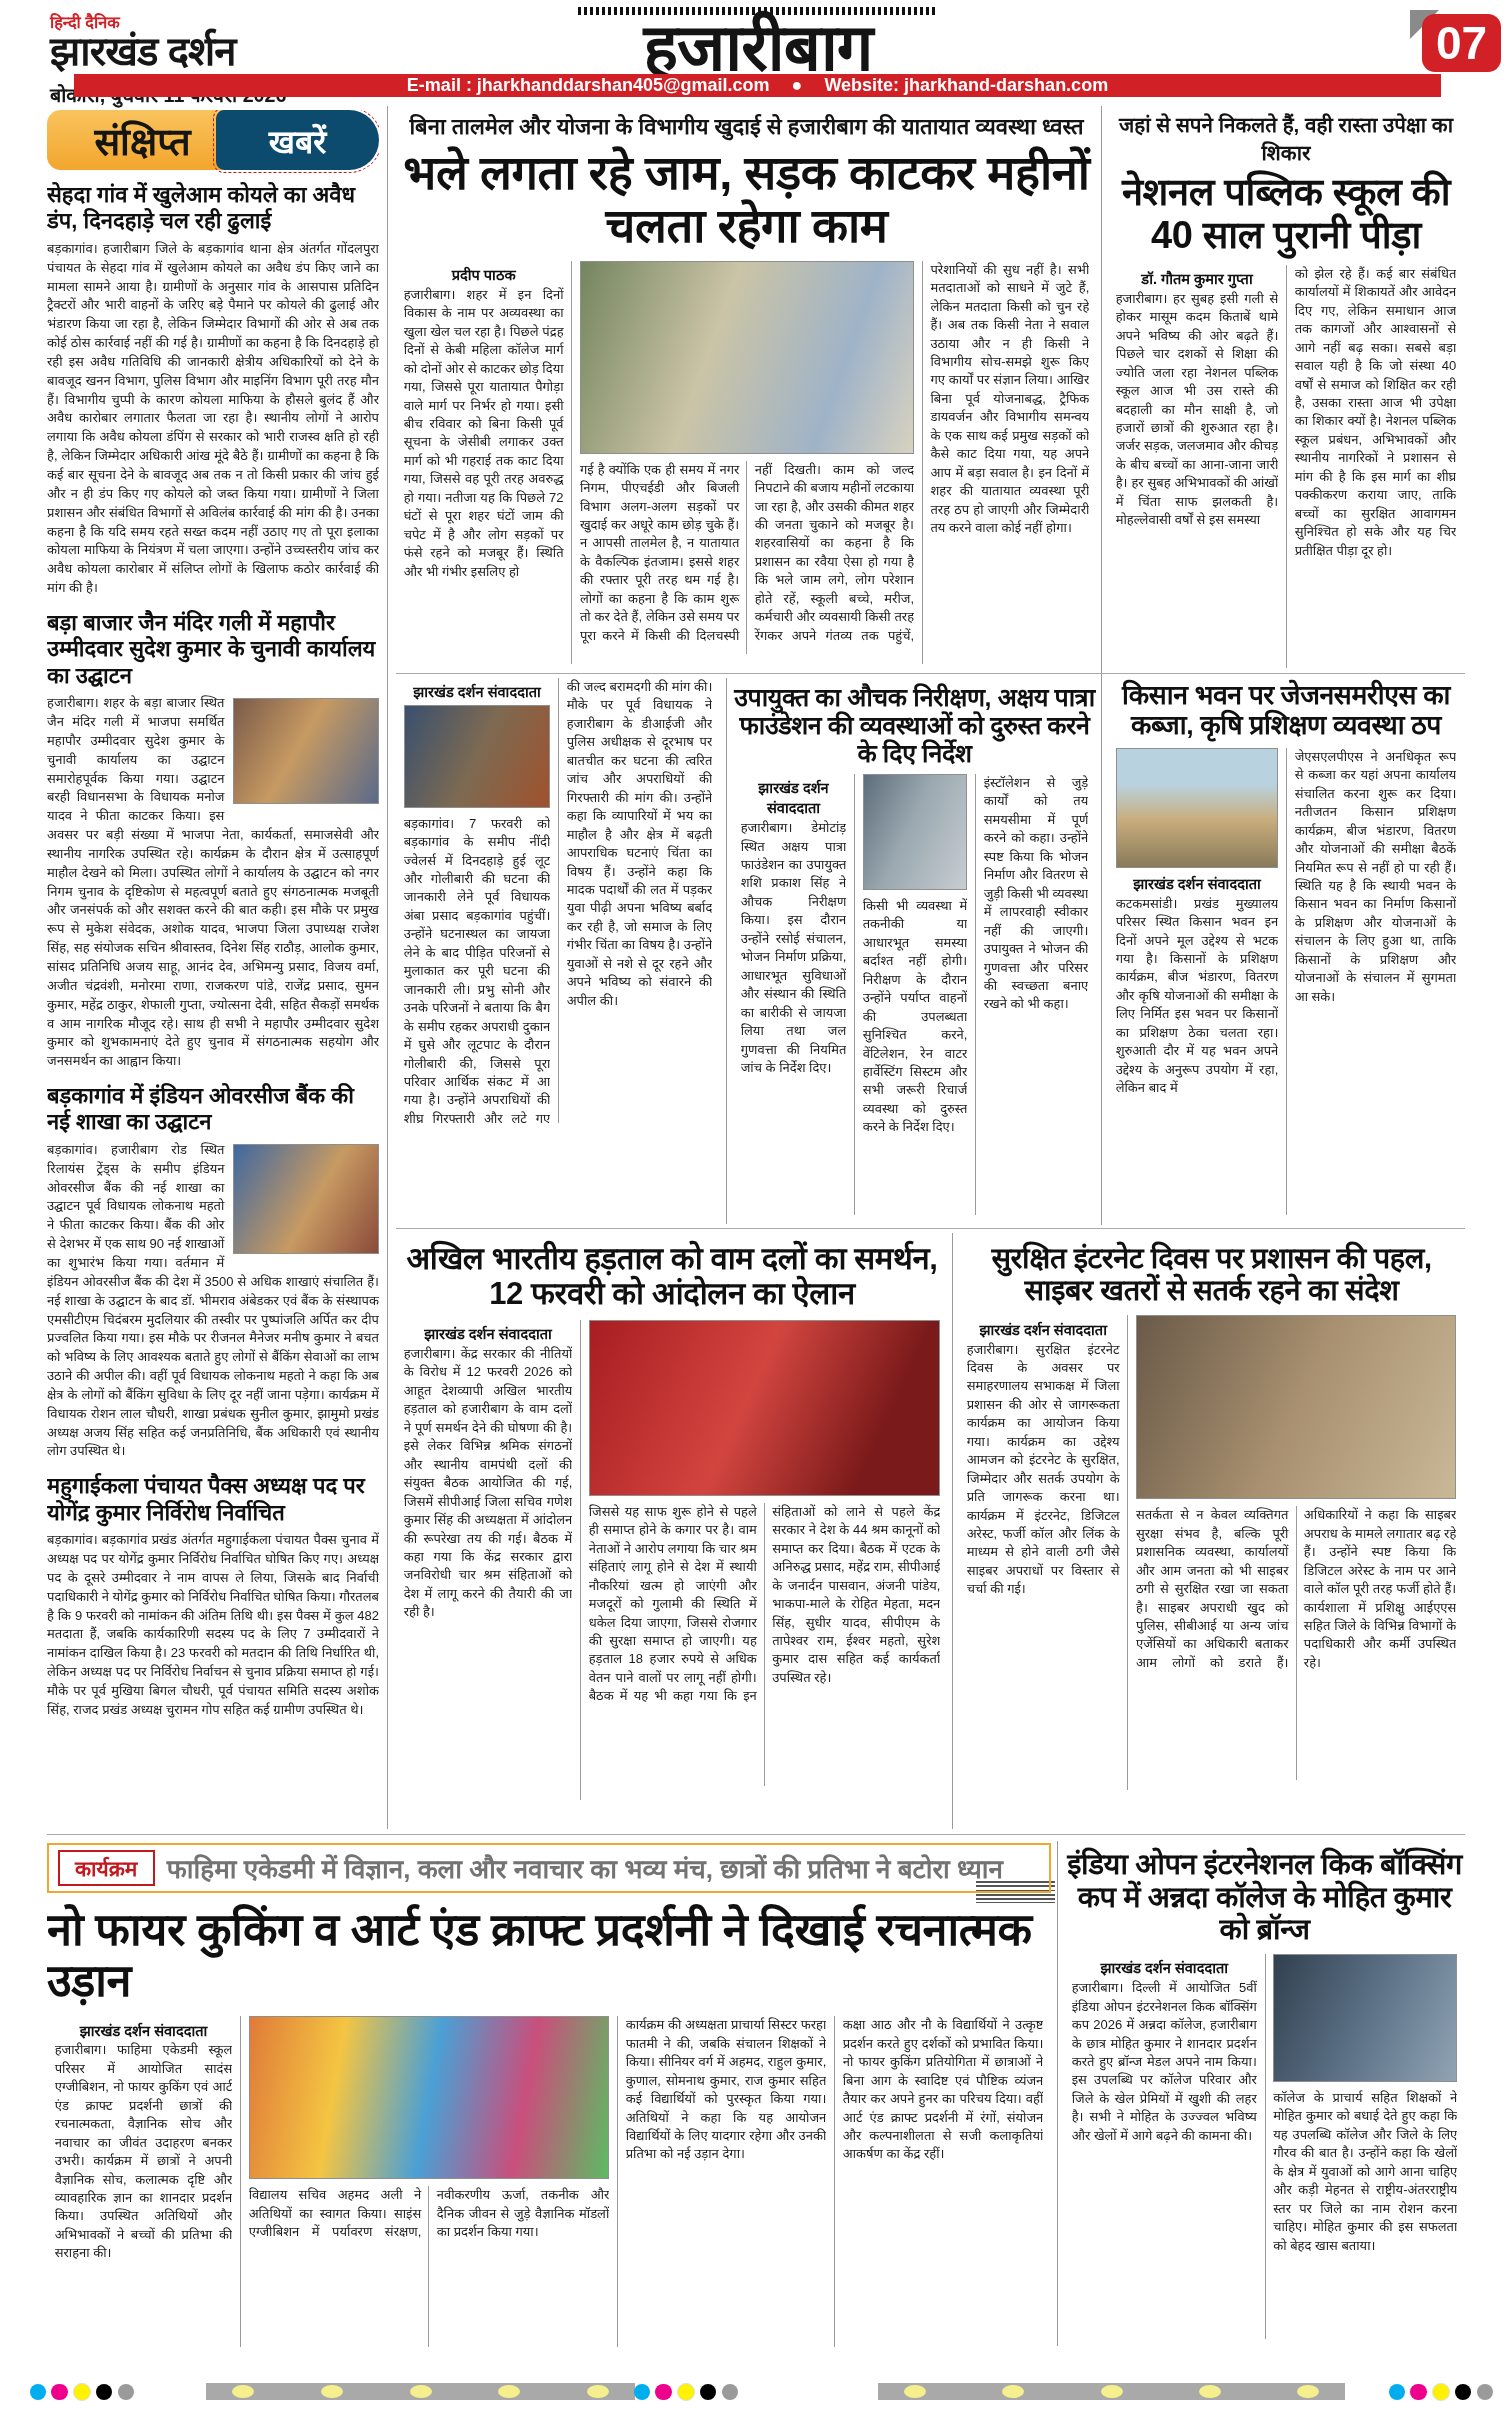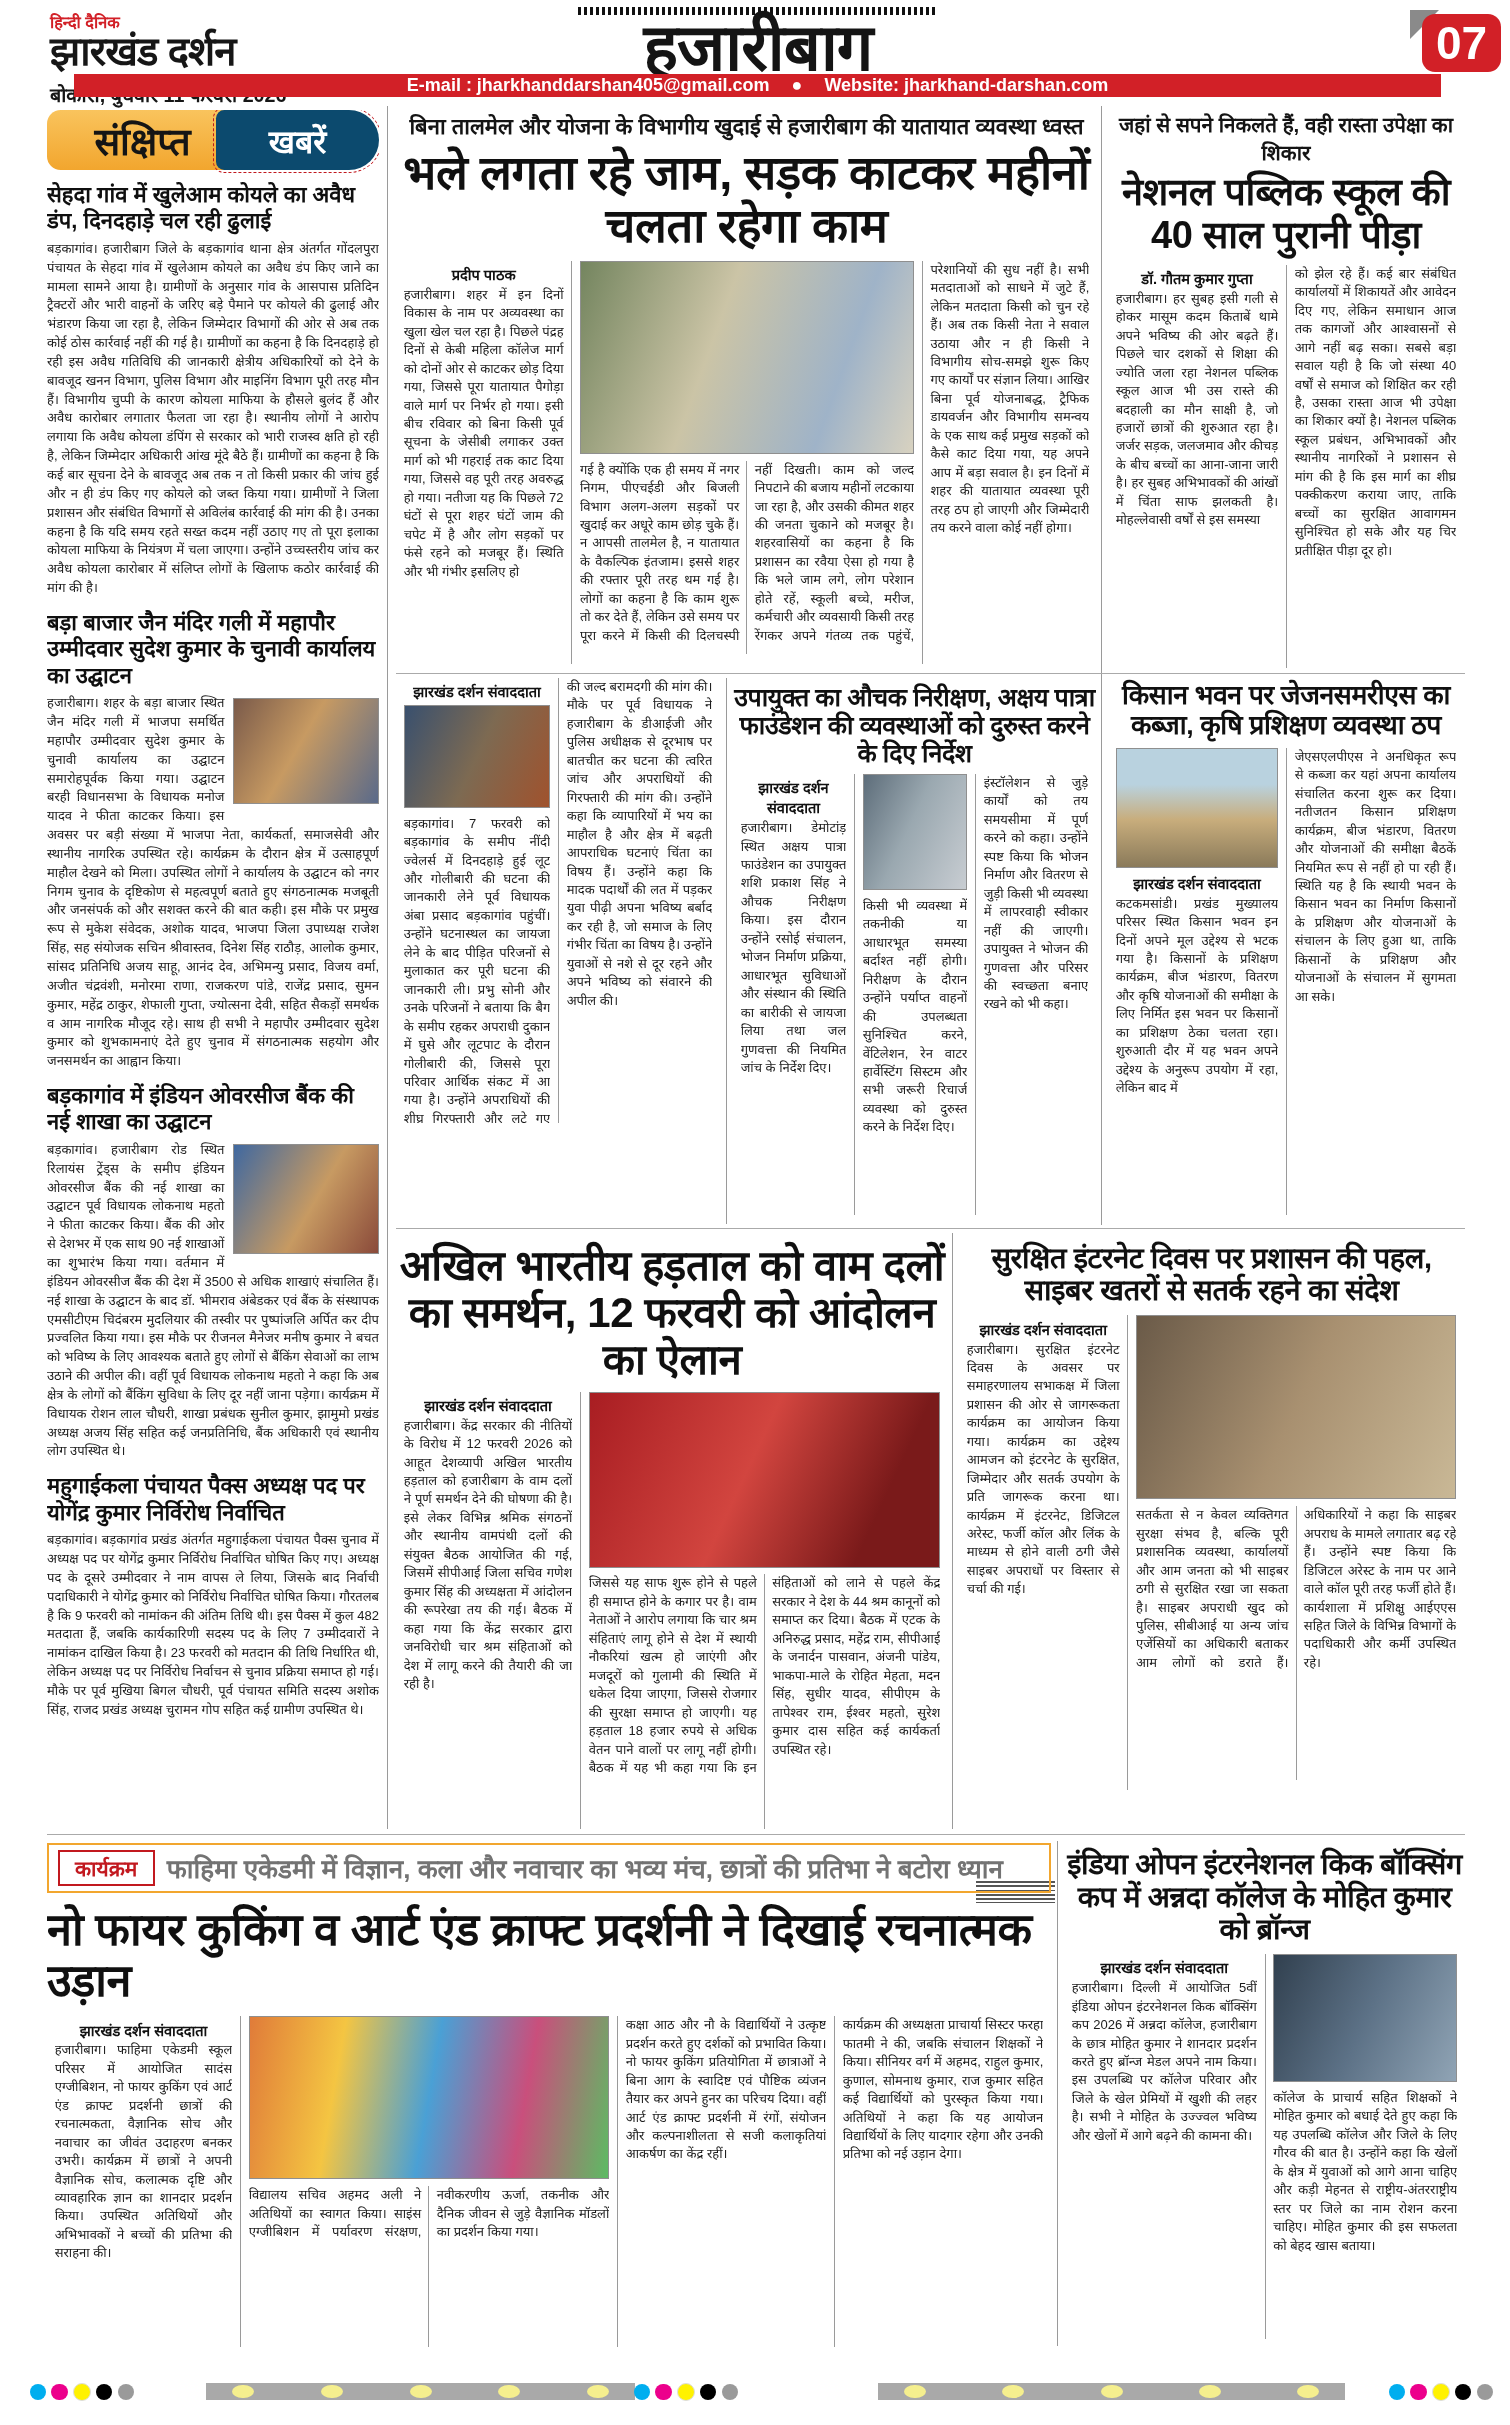--- a/index.html
+++ b/index.html
@@ -190,21 +190,21 @@
         <div class="byline">झारखंड दर्शन संवाददाता</div>
         <div class="body-txt">कटकमसांडी। प्रखंड मुख्यालय परिसर स्थित किसान भवन इन दिनों अपने मूल उद्देश्य से भटक गया है। किसानों के प्रशिक्षण कार्यक्रम, बीज भंडारण, वितरण और कृषि योजनाओं की समीक्षा के लिए निर्मित इस भवन पर किसानों का प्रशिक्षण ठेका चलता रहा। शुरुआती दौर में यह भवन अपने उद्देश्य के अनुरूप उपयोग में रहा, लेकिन बाद में</div>
       </div>
       <div class="colcell">
         <div class="body-txt">जेएसएलपीएस ने अनधिकृत रूप से कब्जा कर यहां अपना कार्यालय संचालित करना शुरू कर दिया। नतीजतन किसान प्रशिक्षण कार्यक्रम, बीज भंडारण, वितरण और योजनाओं की समीक्षा बैठकें नियमित रूप से नहीं हो पा रही हैं। स्थिति यह है कि स्थायी भवन के किसान भवन का निर्माण किसानों के प्रशिक्षण और योजनाओं के संचालन के लिए हुआ था, ताकि किसानों के प्रशिक्षण और योजनाओं के संचालन में सुगमता आ सके।</div>
       </div>
     </div>
   </div>
 
   <div class="abs" style="left:396px;top:1235px;width:552px;height:594px;overflow:hidden;">
-    <div class="headline" style="font-size:42px;margin:6.9px 0 8.6px;">अखिल भारतीय हड़ताल को वाम दलों का समर्थन, 12 फरवरी को आंदोलन का ऐलान</div>
+    <div class="headline" style="font-size:31px;margin:6.9px 0 8.6px;">अखिल भारतीय हड़ताल को वाम दलों का समर्थन, 12 फरवरी को आंदोलन का ऐलान</div>
     <div class="colgrid" style="grid-template-columns:1fr 2fr;height:480px;">
       <div class="colcell">
         <div class="byline">झारखंड दर्शन संवाददाता</div>
         <div class="body-txt">हजारीबाग। केंद्र सरकार की नीतियों के विरोध में 12 फरवरी 2026 को आहूत देशव्यापी अखिल भारतीय हड़ताल को हजारीबाग के वाम दलों ने पूर्ण समर्थन देने की घोषणा की है। इसे लेकर विभिन्न श्रमिक संगठनों और स्थानीय वामपंथी दलों की संयुक्त बैठक आयोजित की गई, जिसमें सीपीआई जिला सचिव गणेश कुमार सिंह की अध्यक्षता में आंदोलन की रूपरेखा तय की गई। बैठक में कहा गया कि केंद्र सरकार द्वारा जनविरोधी चार श्रम संहिताओं को देश में लागू करने की तैयारी की जा रही है।</div>
       </div>
       <div class="colcell">
         <div class="photo" style="width:100%;height:176px;background:linear-gradient(115deg,#a81d22,#d2453f 45%,#7a1a1a 80%);margin-bottom:6.9px;box-sizing:border-box;"></div>
         <div class="body-txt two-cols" style="height:283px;">जिससे यह साफ शुरू होने से पहले ही समाप्त होने के कगार पर है। वाम नेताओं ने आरोप लगाया कि चार श्रम संहिताएं लागू होने से देश में स्थायी नौकरियां खत्म हो जाएंगी और मजदूरों को गुलामी की स्थिति में धकेल दिया जाएगा, जिससे रोजगार की सुरक्षा समाप्त हो जाएगी। यह हड़ताल 18 हजार रुपये से अधिक वेतन पाने वालों पर लागू नहीं होगी। बैठक में यह भी कहा गया कि इन संहिताओं को लाने से पहले केंद्र सरकार ने देश के 44 श्रम कानूनों को समाप्त कर दिया। बैठक में एटक के अनिरुद्ध प्रसाद, महेंद्र राम, सीपीआई के जनार्दन पासवान, अंजनी पांडेय, भाकपा-माले के रोहित मेहता, मदन सिंह, सुधीर यादव, सीपीएम के तापेश्वर राम, ईश्वर महतो, सुरेश कुमार दास सहित कई कार्यकर्ता उपस्थित रहे।</div>
       </div>
     </div>
@@ -233,24 +233,24 @@
     <div class="colgrid" style="grid-template-columns:193px 377px 1fr 1fr;height:360px;">
       <div class="colcell">
         <div class="byline">झारखंड दर्शन संवाददाता</div>
         <div class="body-txt">हजारीबाग। फाहिमा एकेडमी स्कूल परिसर में आयोजित सादंस एग्जीबिशन, नो फायर कुकिंग एवं आर्ट एंड क्राफ्ट प्रदर्शनी छात्रों की रचनात्मकता, वैज्ञानिक सोच और नवाचार का जीवंत उदाहरण बनकर उभरी। कार्यक्रम में छात्रों ने अपनी वैज्ञानिक सोच, कलात्मक दृष्टि और व्यावहारिक ज्ञान का शानदार प्रदर्शन किया। उपस्थित अतिथियों और अभिभावकों ने बच्चों की प्रतिभा की सराहना की।</div>
       </div>
       <div class="colcell">
         <div class="photo" style="width:100%;height:163px;background:linear-gradient(100deg,#e07b39,#f4c542 25%,#4aa0d5 50%,#c94f7c 75%,#5dbb63);margin-bottom:6.9px;box-sizing:border-box;"></div>
         <div class="body-txt two-cols" style="height:180px;">विद्यालय सचिव अहमद अली ने अतिथियों का स्वागत किया। साइंस एग्जीबिशन में पर्यावरण संरक्षण, नवीकरणीय ऊर्जा, तकनीक और दैनिक जीवन से जुड़े वैज्ञानिक मॉडलों का प्रदर्शन किया गया।</div>
       </div>
       <div class="colcell">
+        <div class="body-txt">कार्यक्रम की अध्यक्षता प्राचार्या सिस्टर फरहा फातमी ने की, जबकि संचालन शिक्षकों ने किया। सीनियर वर्ग में अहमद, राहुल कुमार, कुणाल, सोमनाथ कुमार, राज कुमार सहित कई विद्यार्थियों को पुरस्कृत किया गया। अतिथियों ने कहा कि यह आयोजन विद्यार्थियों के लिए यादगार रहेगा और उनकी प्रतिभा को नई उड़ान देगा।</div>
+      </div>
+      <div class="colcell">
         <div class="body-txt">कक्षा आठ और नौ के विद्यार्थियों ने उत्कृष्ट प्रदर्शन करते हुए दर्शकों को प्रभावित किया। नो फायर कुकिंग प्रतियोगिता में छात्राओं ने बिना आग के स्वादिष्ट एवं पौष्टिक व्यंजन तैयार कर अपने हुनर का परिचय दिया। वहीं आर्ट एंड क्राफ्ट प्रदर्शनी में रंगों, संयोजन और कल्पनाशीलता से सजी कलाकृतियां आकर्षण का केंद्र रहीं।</div>
-      </div>
-      <div class="colcell">
-        <div class="body-txt">कार्यक्रम की अध्यक्षता प्राचार्या सिस्टर फरहा फातमी ने की, जबकि संचालन शिक्षकों ने किया। सीनियर वर्ग में अहमद, राहुल कुमार, कुणाल, सोमनाथ कुमार, राज कुमार सहित कई विद्यार्थियों को पुरस्कृत किया गया। अतिथियों ने कहा कि यह आयोजन विद्यार्थियों के लिए यादगार रहेगा और उनकी प्रतिभा को नई उड़ान देगा।</div>
       </div>
     </div>
   </div>
 
   <div class="abs" style="left:1064px;top:1843px;width:401px;height:504px;overflow:hidden;">
     <div class="headline" style="font-size:29px;margin:5.1px 0 8.6px;">इंडिया ओपन इंटरनेशनल किक बॉक्सिंग कप में अन्नदा कॉलेज के मोहित कुमार को ब्रॉन्ज</div>
     <div class="colgrid" style="grid-template-columns:1fr 1fr;height:385px;">
       <div class="colcell">
         <div class="byline">झारखंड दर्शन संवाददाता</div>
         <div class="body-txt">हजारीबाग। दिल्ली में आयोजित 5वीं इंडिया ओपन इंटरनेशनल किक बॉक्सिंग कप 2026 में अन्नदा कॉलेज, हजारीबाग के छात्र मोहित कुमार ने शानदार प्रदर्शन करते हुए ब्रॉन्ज मेडल अपने नाम किया। इस उपलब्धि पर कॉलेज परिवार और जिले के खेल प्रेमियों में खुशी की लहर है। सभी ने मोहित के उज्ज्वल भविष्य और खेलों में आगे बढ़ने की कामना की।</div>

